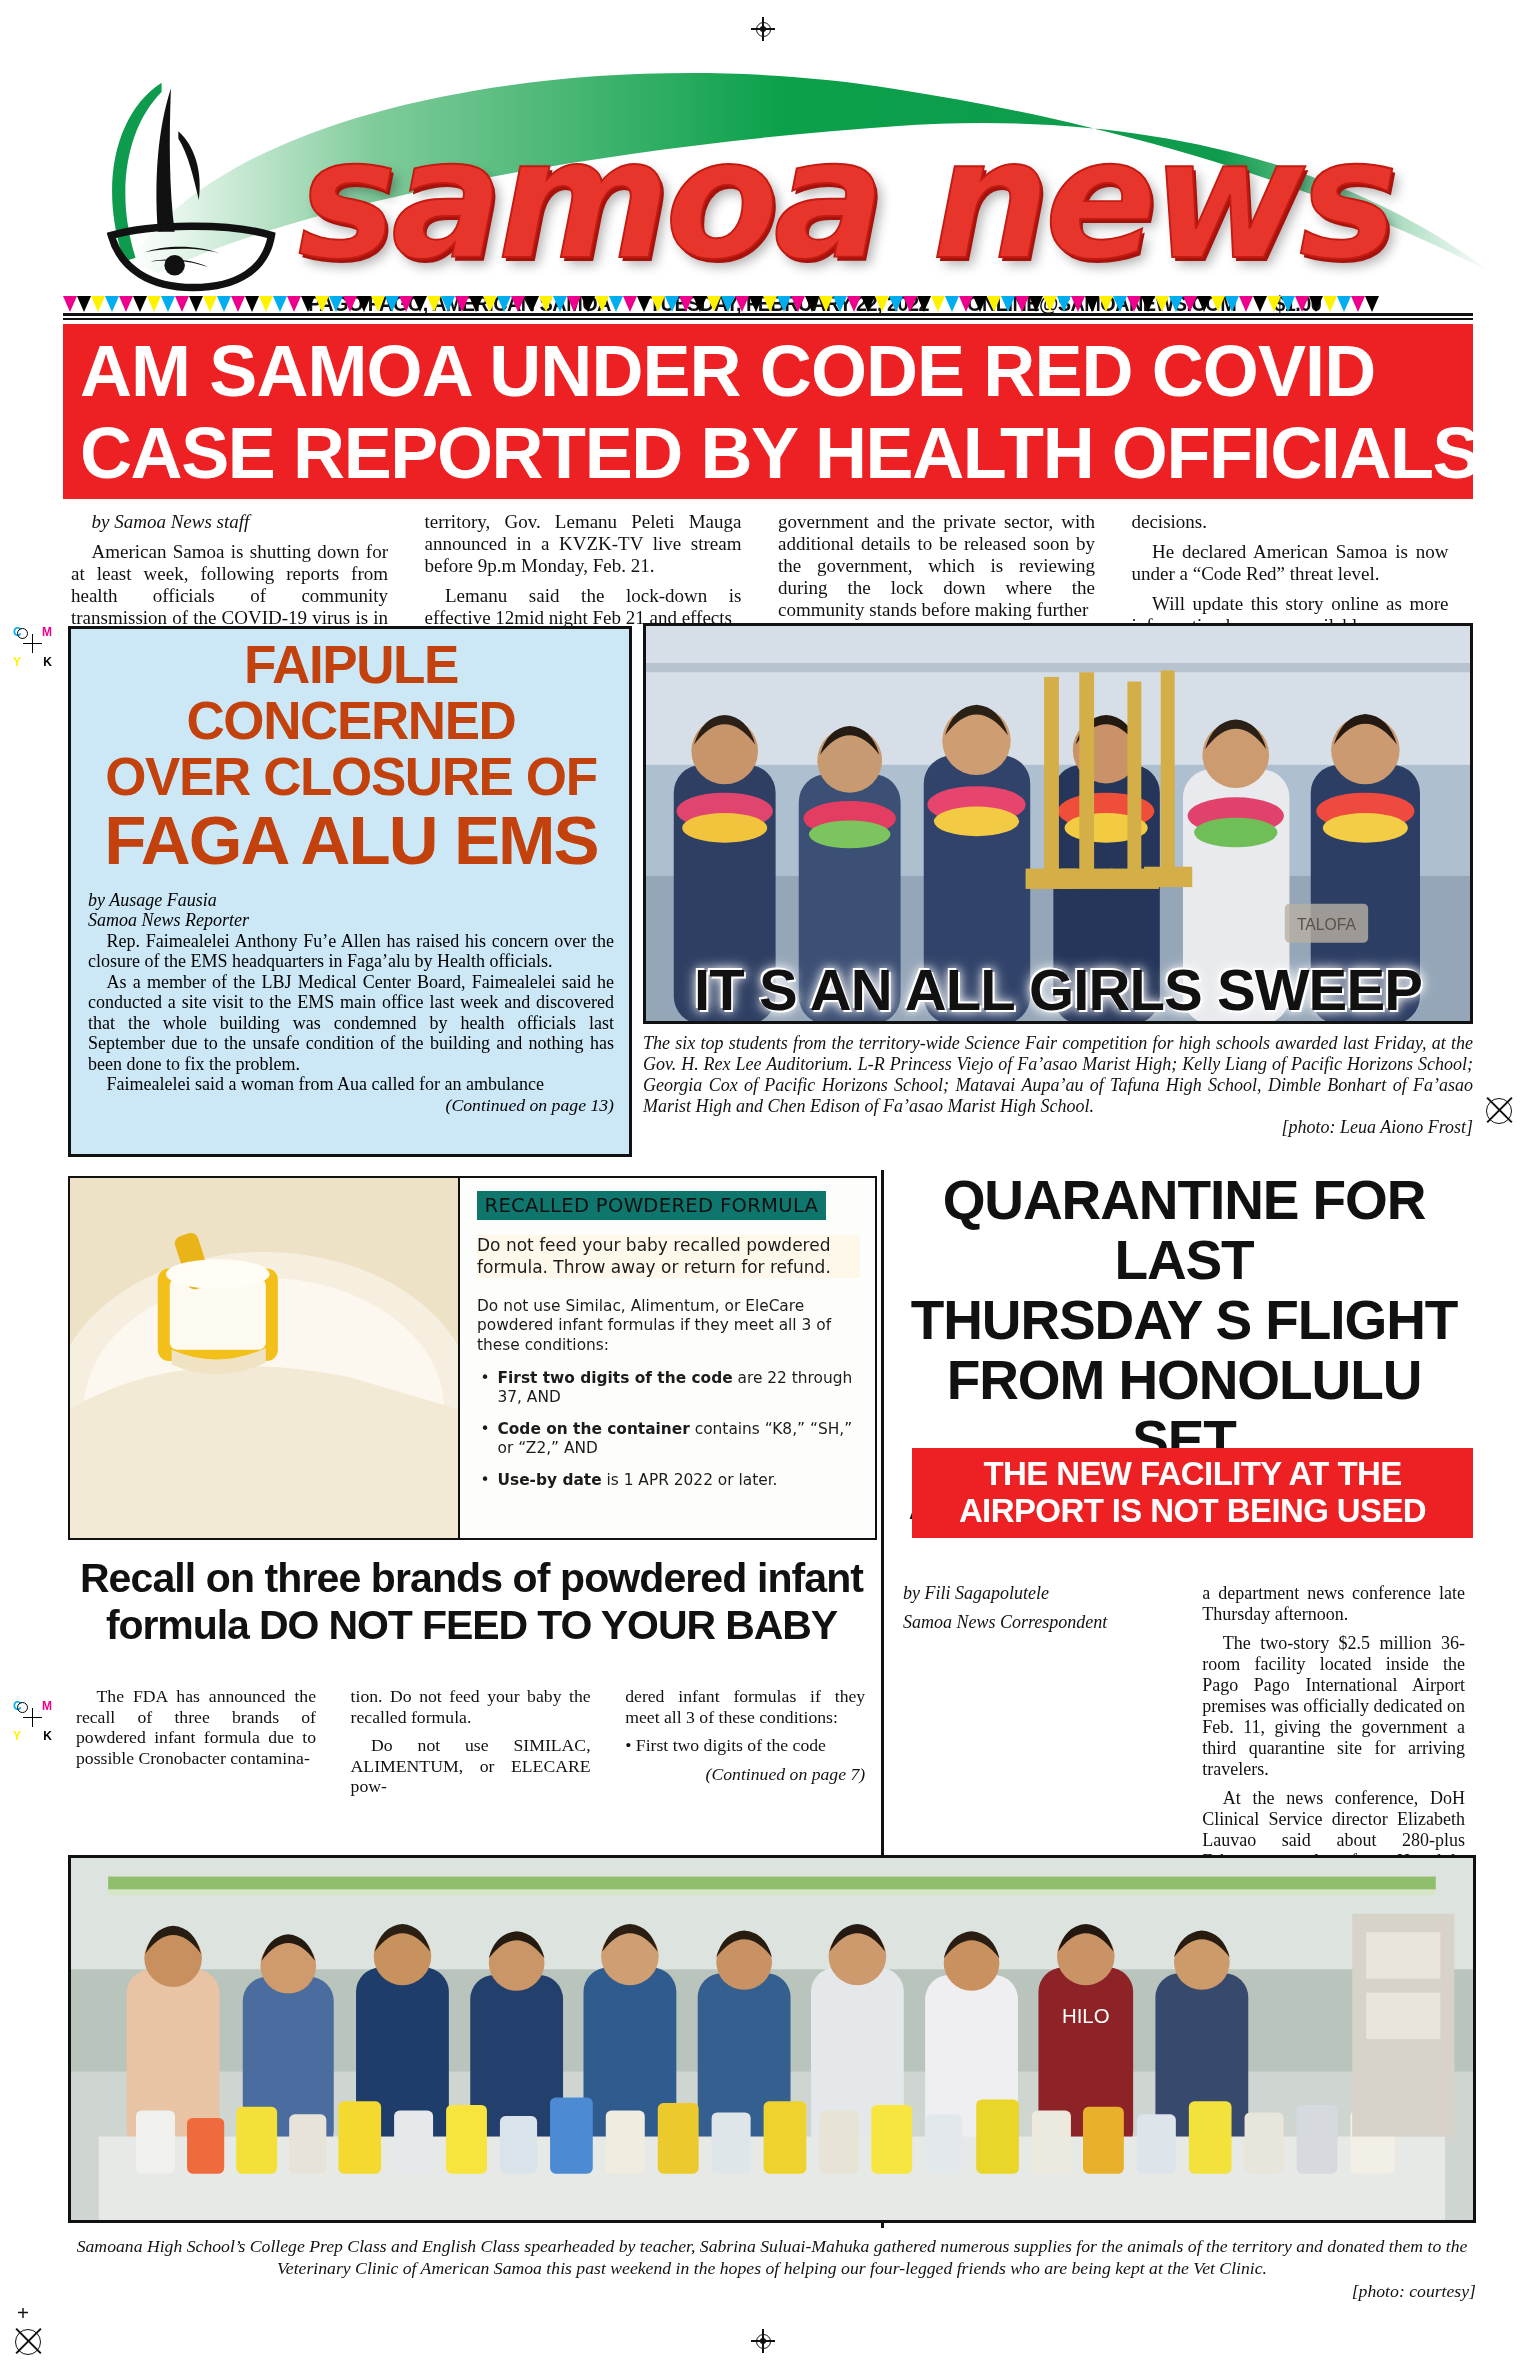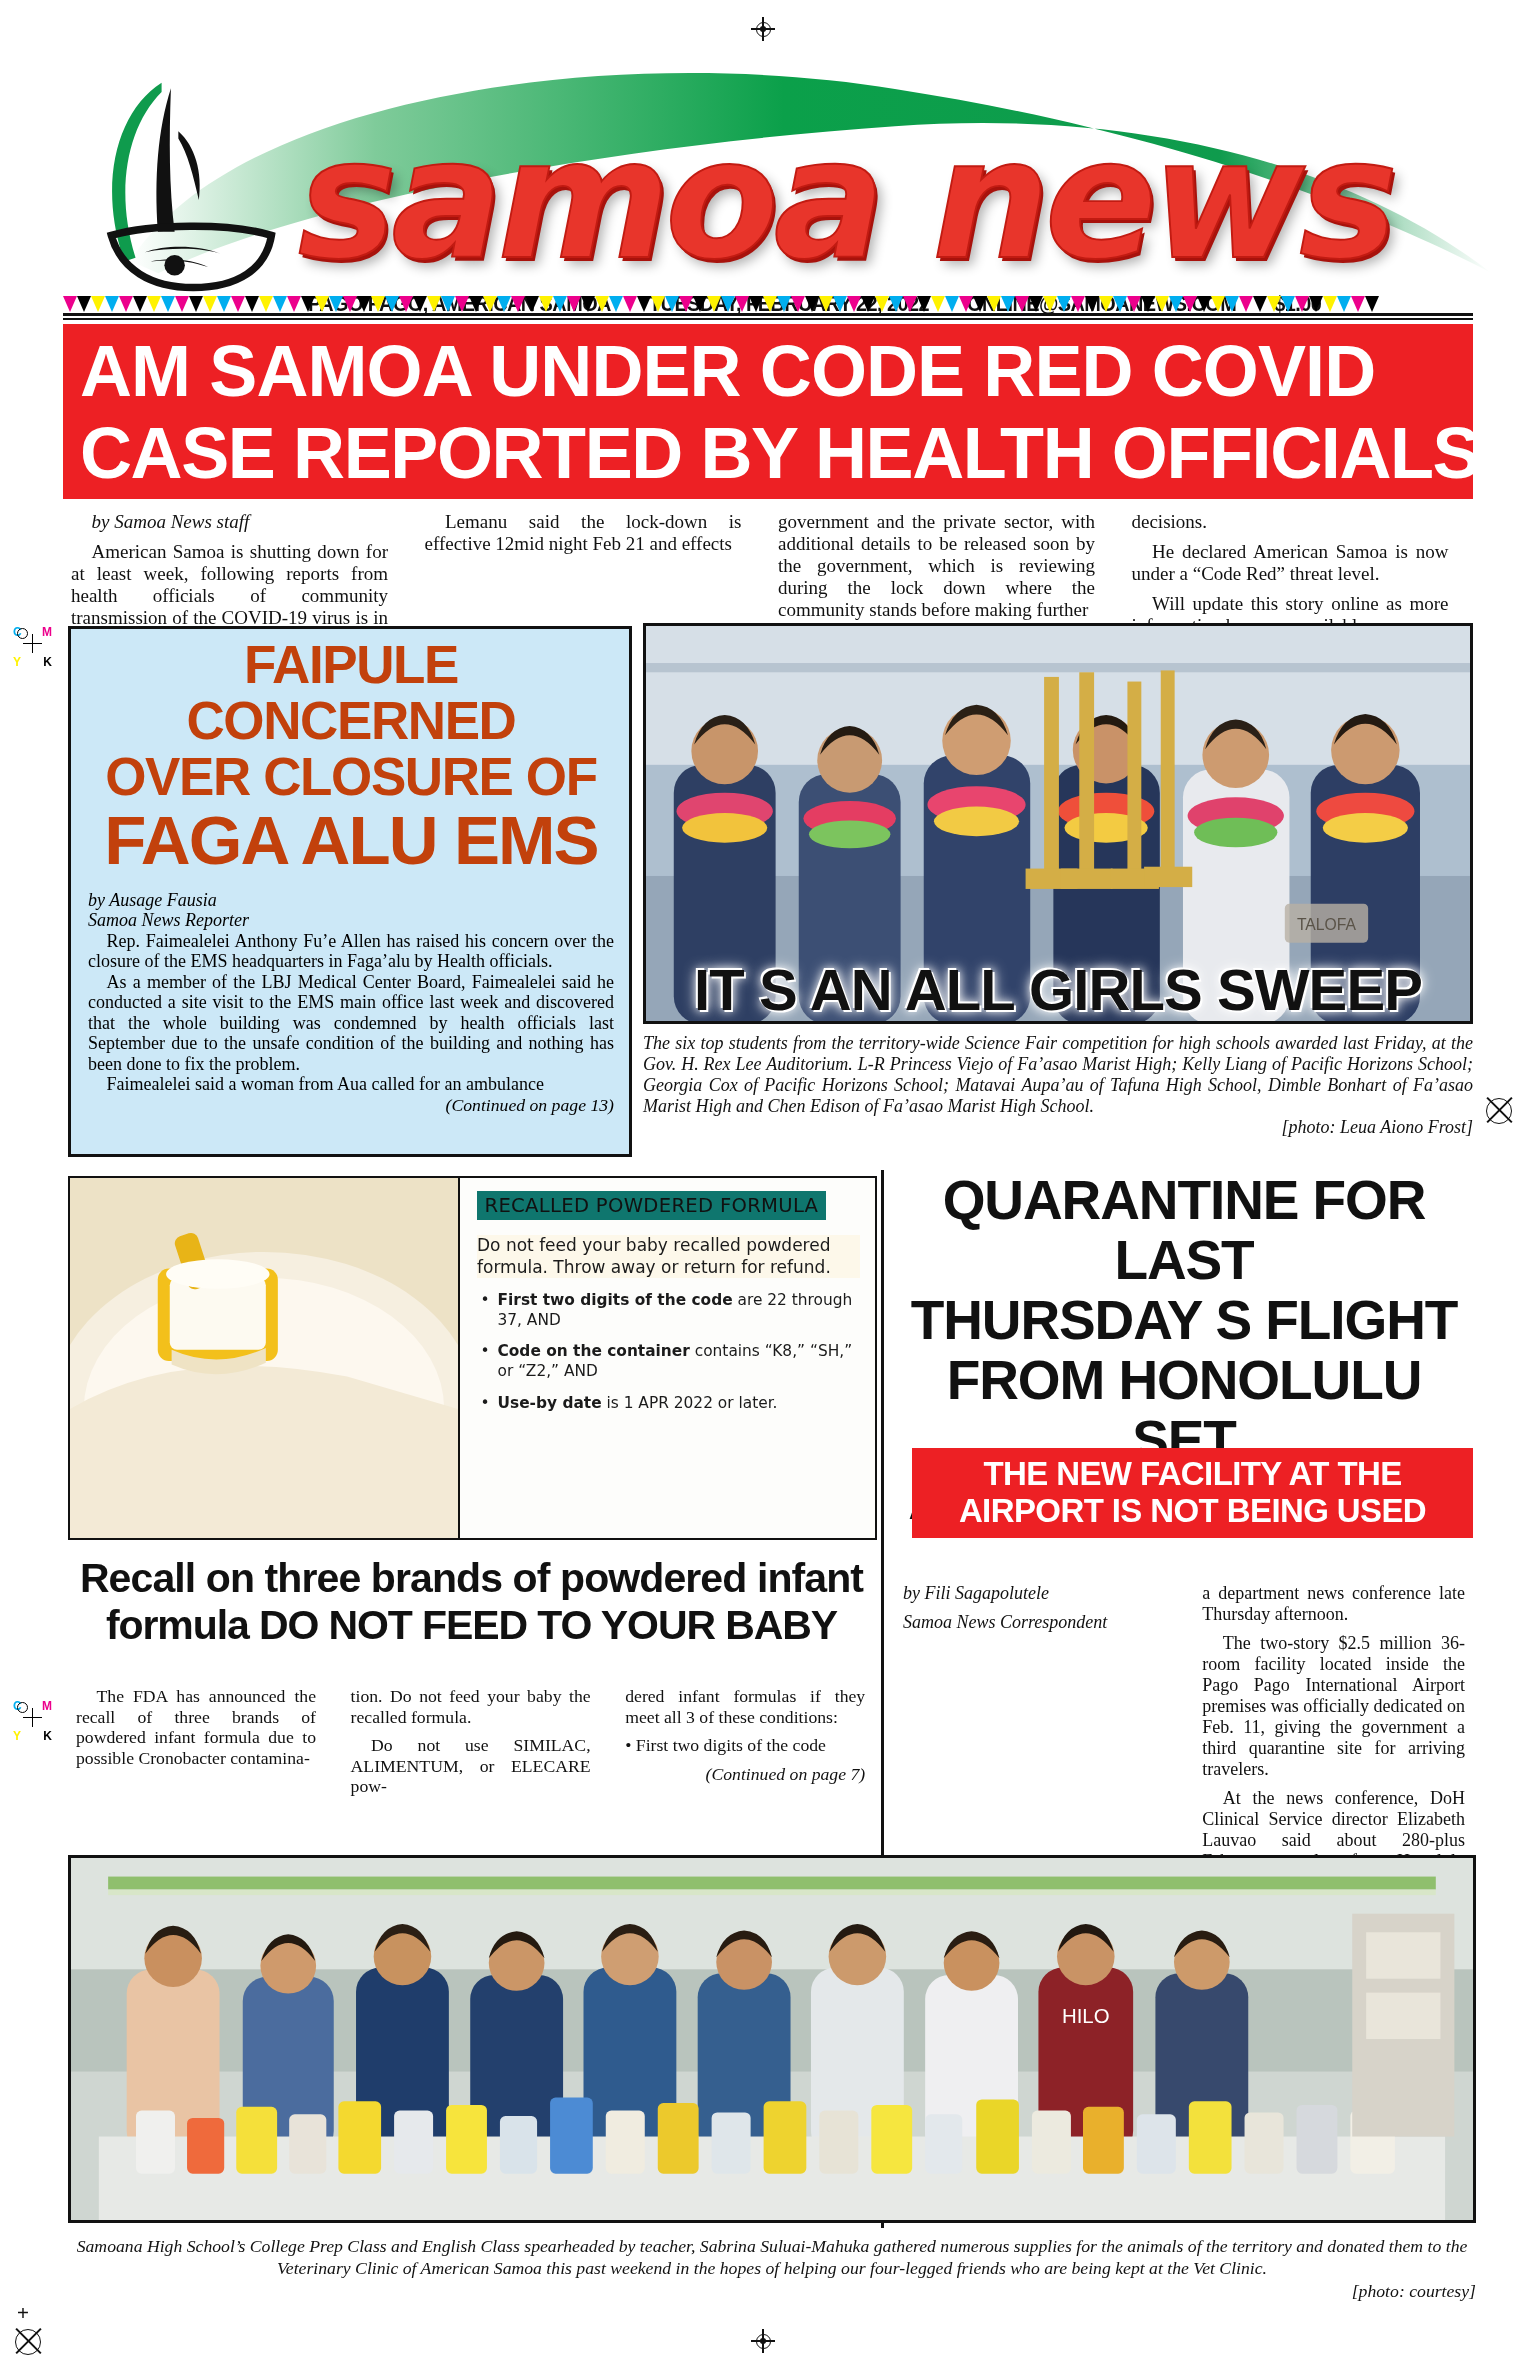--- a/index.html
+++ b/index.html
@@ -318,20 +318,21 @@
     <div class="l l2">CASE REPORTED BY HEALTH OFFICIALS</div>
   </div>
 
   <div class="lead-body">
     <div class="cols">
       <div class="col">
         <p class="byline">by Samoa News staff</p>
         <p>American Samoa is shutting down for at least week, following reports from health officials of community transmission of the COVID-19 virus is in the</p>
       </div>
       <div class="col">
+        <p class="noind">territory, Gov. Lemanu Peleti Mauga announced in a KVZK-TV live stream before 9p.m Monday, Feb. 21.</p>
         <p>Lemanu said the lock-down is effective 12mid night Feb 21 and effects</p>
       </div>
       <div class="col">
         <p class="noind">government and the private sector, with additional details to be released soon by the government, which is reviewing during the lock down where the community stands before making further</p>
       </div>
       <div class="col">
         <p class="noind">decisions.</p>
         <p>He declared American Samoa is now under a “Code Red” threat level.</p>
         <p>Will update this story online as more information becomes available.</p>
       </div>
@@ -455,20 +456,21 @@
       <rect x="108" y="108" width="104" height="78" rx="8" fill="#fdfaf1"></rect>
       <rect x="120" y="60" width="26" height="60" rx="8" fill="#e8b417" transform="rotate(-18 133 90)"></rect>
       <ellipse cx="160" cy="104" rx="56" ry="16" fill="#fffdf6"></ellipse>
       <path d="M110,186 q50,22 102,-2 l0,16 q-52,24 -102,2 Z" fill="#efe3c4"></path>
     </svg>
   </div>
 
   <div class="infobox">
     <div class="ttl">RECALLED POWDERED FORMULA</div>
     <div class="lead">Do not feed your baby recalled powdered formula. Throw away or return for refund.</div>
+    <div class="sub">Do not use Similac, Alimentum, or EleCare powdered infant formulas if they meet all 3 of these conditions:</div>
     <ul>
       <li>
         <b>First two digits of the code</b><span> are 22 through 37, AND</span>
       </li>
       <li>
         <b>Code on the container</b><span> contains “K8,” “SH,” or “Z2,” AND</span>
       </li>
       <li>
         <b>Use-by date</b><span> is 1 APR 2022 or later.</span>
       </li>

